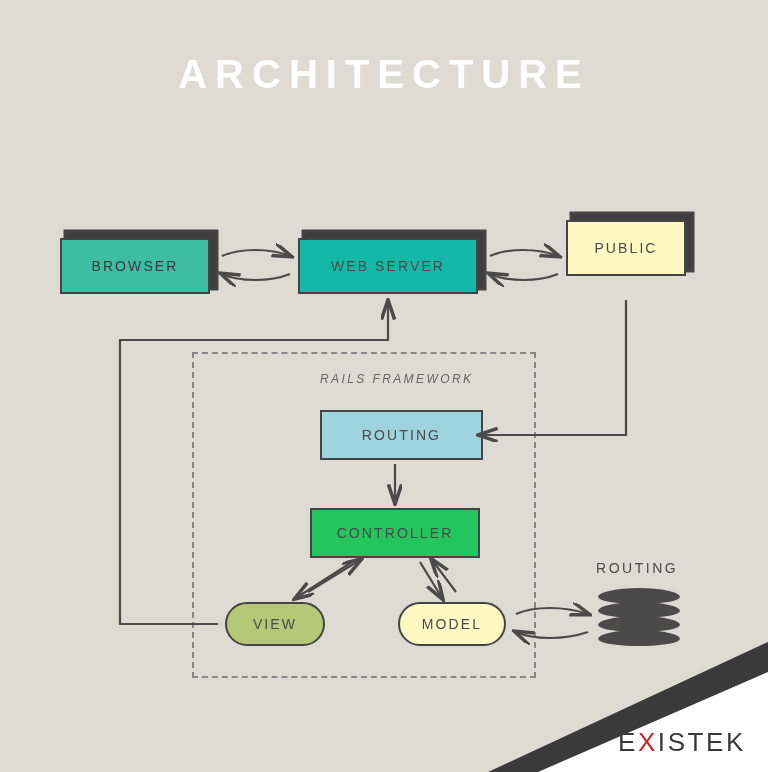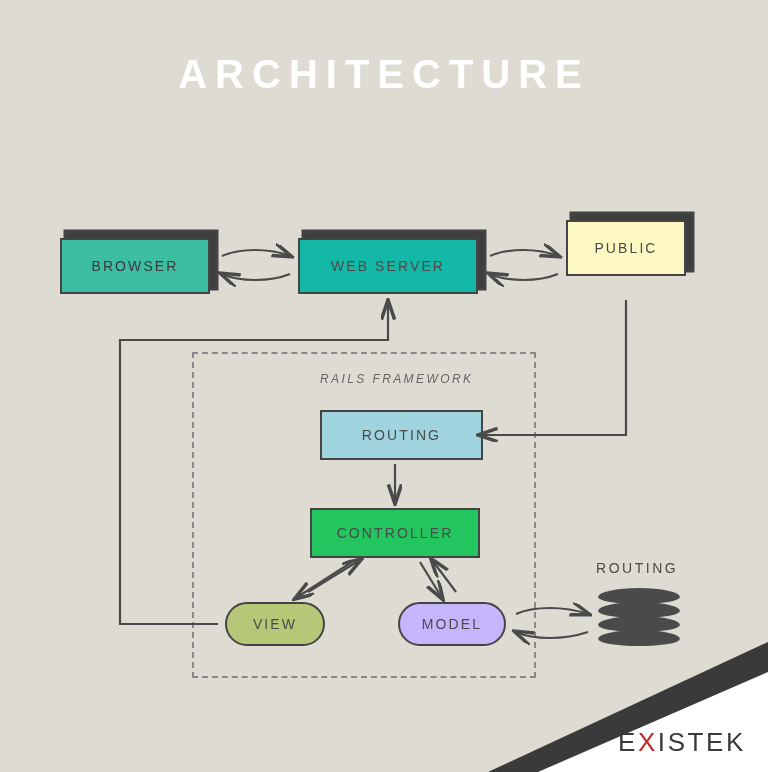--- a/index.html
+++ b/index.html
@@ -44,21 +44,21 @@
   top: -8px; left: 0px; width: 6px; height: 6px;
   border-top: 2.5px solid #444;
   transform: skewX(-45deg);
 }
 .box-browser { left: 60px; top: 238px; width: 150px; height: 56px; background: #3dbea3; color: #3a3a3a; }
 .box-server  { left: 298px; top: 238px; width: 180px; height: 56px; background: #14b8a6; }
 .box-public  { left: 566px; top: 220px; width: 120px; height: 56px; background: #fef9c3; }
 .box-routing    { left: 320px; top: 410px; width: 163px; height: 50px; background: #9fd3de; }
 .box-controller { left: 310px; top: 508px; width: 170px; height: 50px; background: #22c55e; }
 .box-view  { left: 225px; top: 602px; width: 100px; height: 44px; background: #b7c778; border-radius: 22px; }
-.box-model { left: 398px; top: 602px; width: 108px; height: 44px; background: #c4b5fd; border-radius: 22px; }
+.box-model { left: 398px; top: 602px; width: 108px; height: 44px; background: #fef9c3; border-radius: 22px; }
 .rails-frame {
   position: absolute;
   left: 192px; top: 352px;
   width: 344px; height: 326px;
   border: 2px dashed #888;
 }
 .rails-label {
   position: absolute;
   left: 320px; top: 372px;
   font-size: 12px; letter-spacing: 0.2em;

